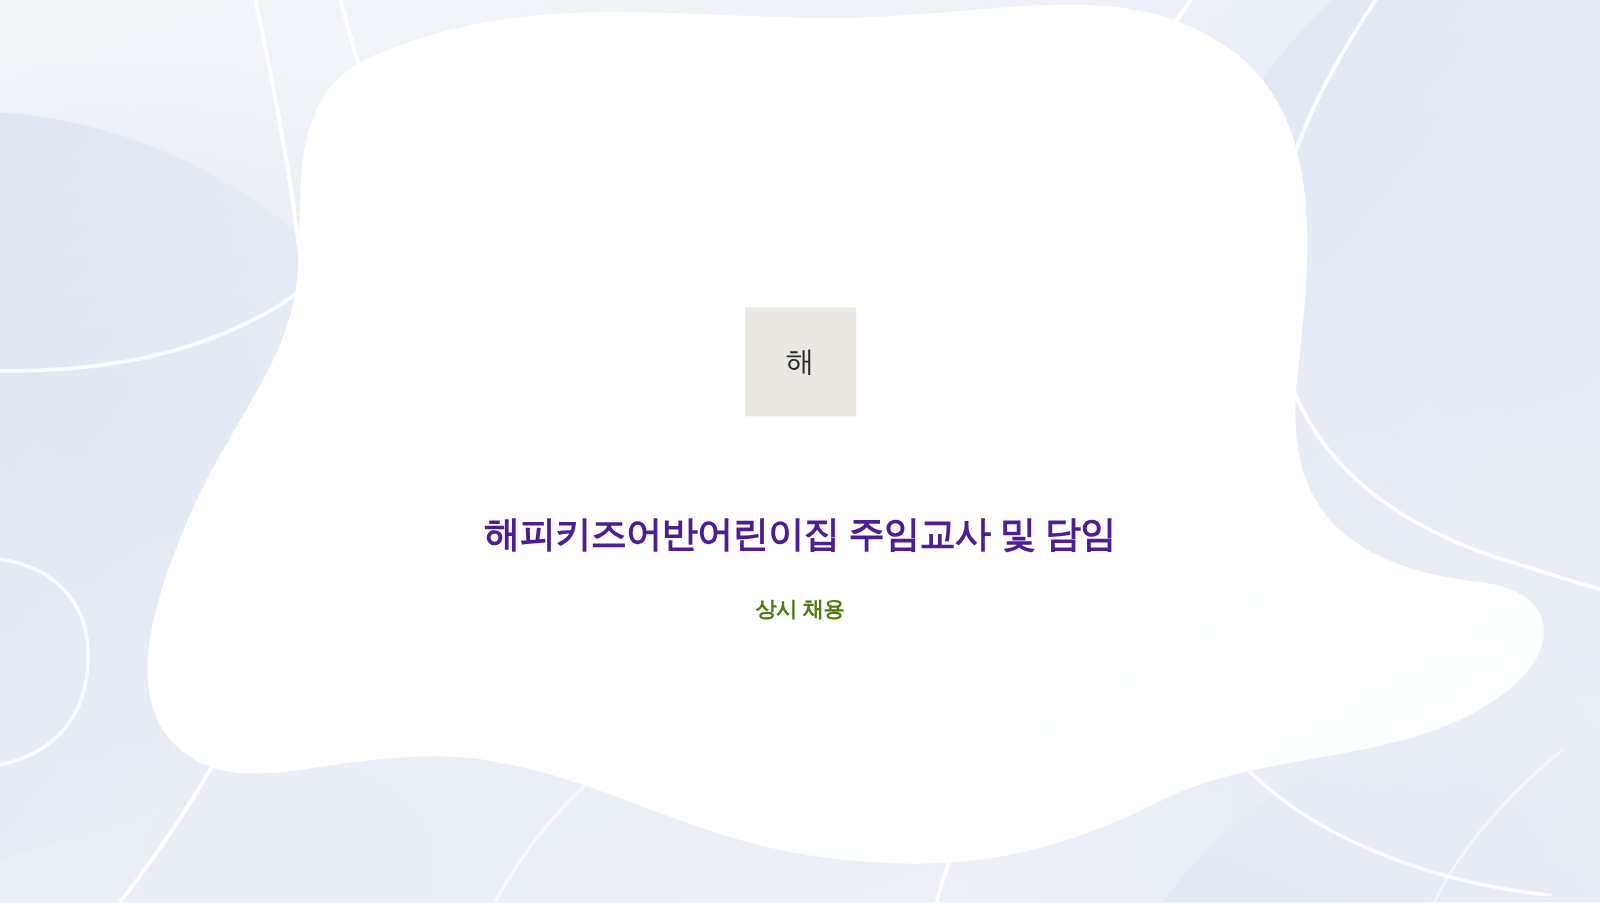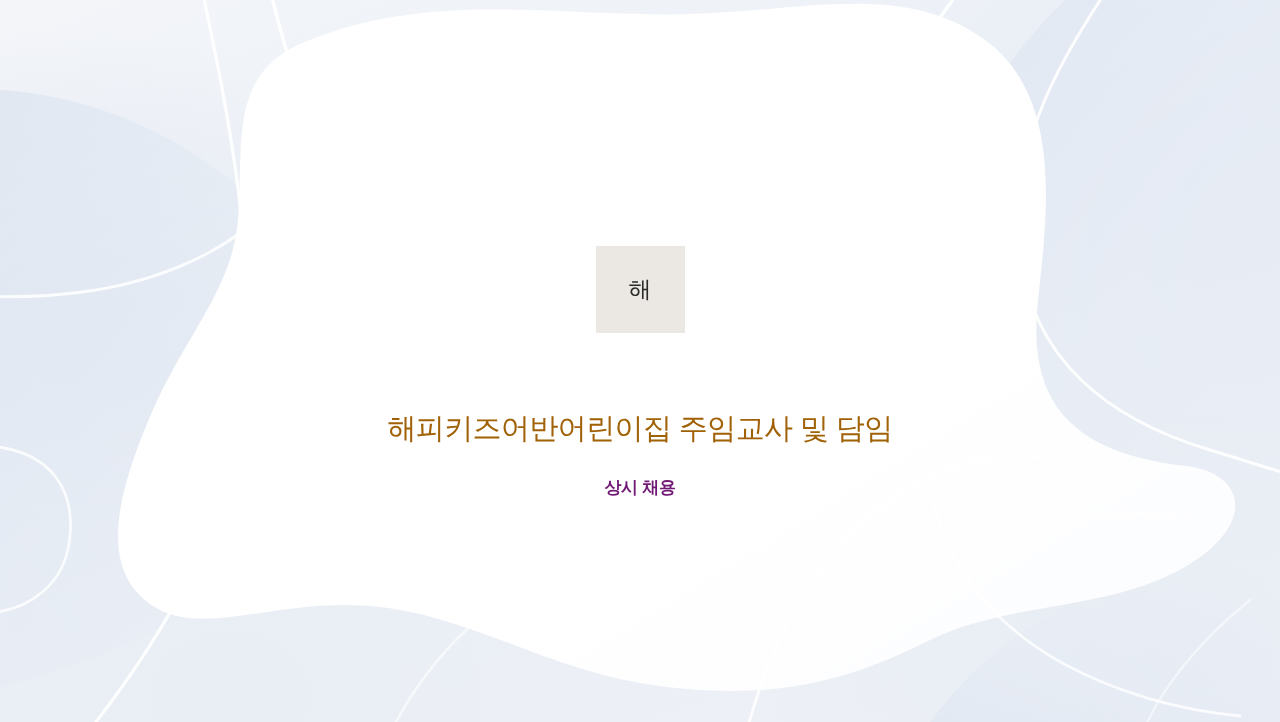--- a/index.html
+++ b/index.html
@@ -94,36 +94,36 @@
     white-space: nowrap;
   }
 
   .job-subtitle {
     position: absolute;
     left: 0;
     right: 0;
     top: 386px;
     text-align: center;
     font-size: 29px;
-    font-weight: 400;
-    color: #a16207;
+    font-weight: 700;
+    color: #4c1d95;
     letter-spacing: -0.6px;
     line-height: 1.25;
     white-space: nowrap;
   }
 
   .hiring-type {
     position: absolute;
     left: 0;
     right: 0;
     top: 460px;
     text-align: center;
     font-size: 17px;
     font-weight: 700;
-    color: #701a75;
+    color: #4d7c0f;
     letter-spacing: -0.3px;
     line-height: 1.3;
   }
 </style>
 </head>
 <body>
 
 <div class="poster">
 
   <div class="bg-layer">

